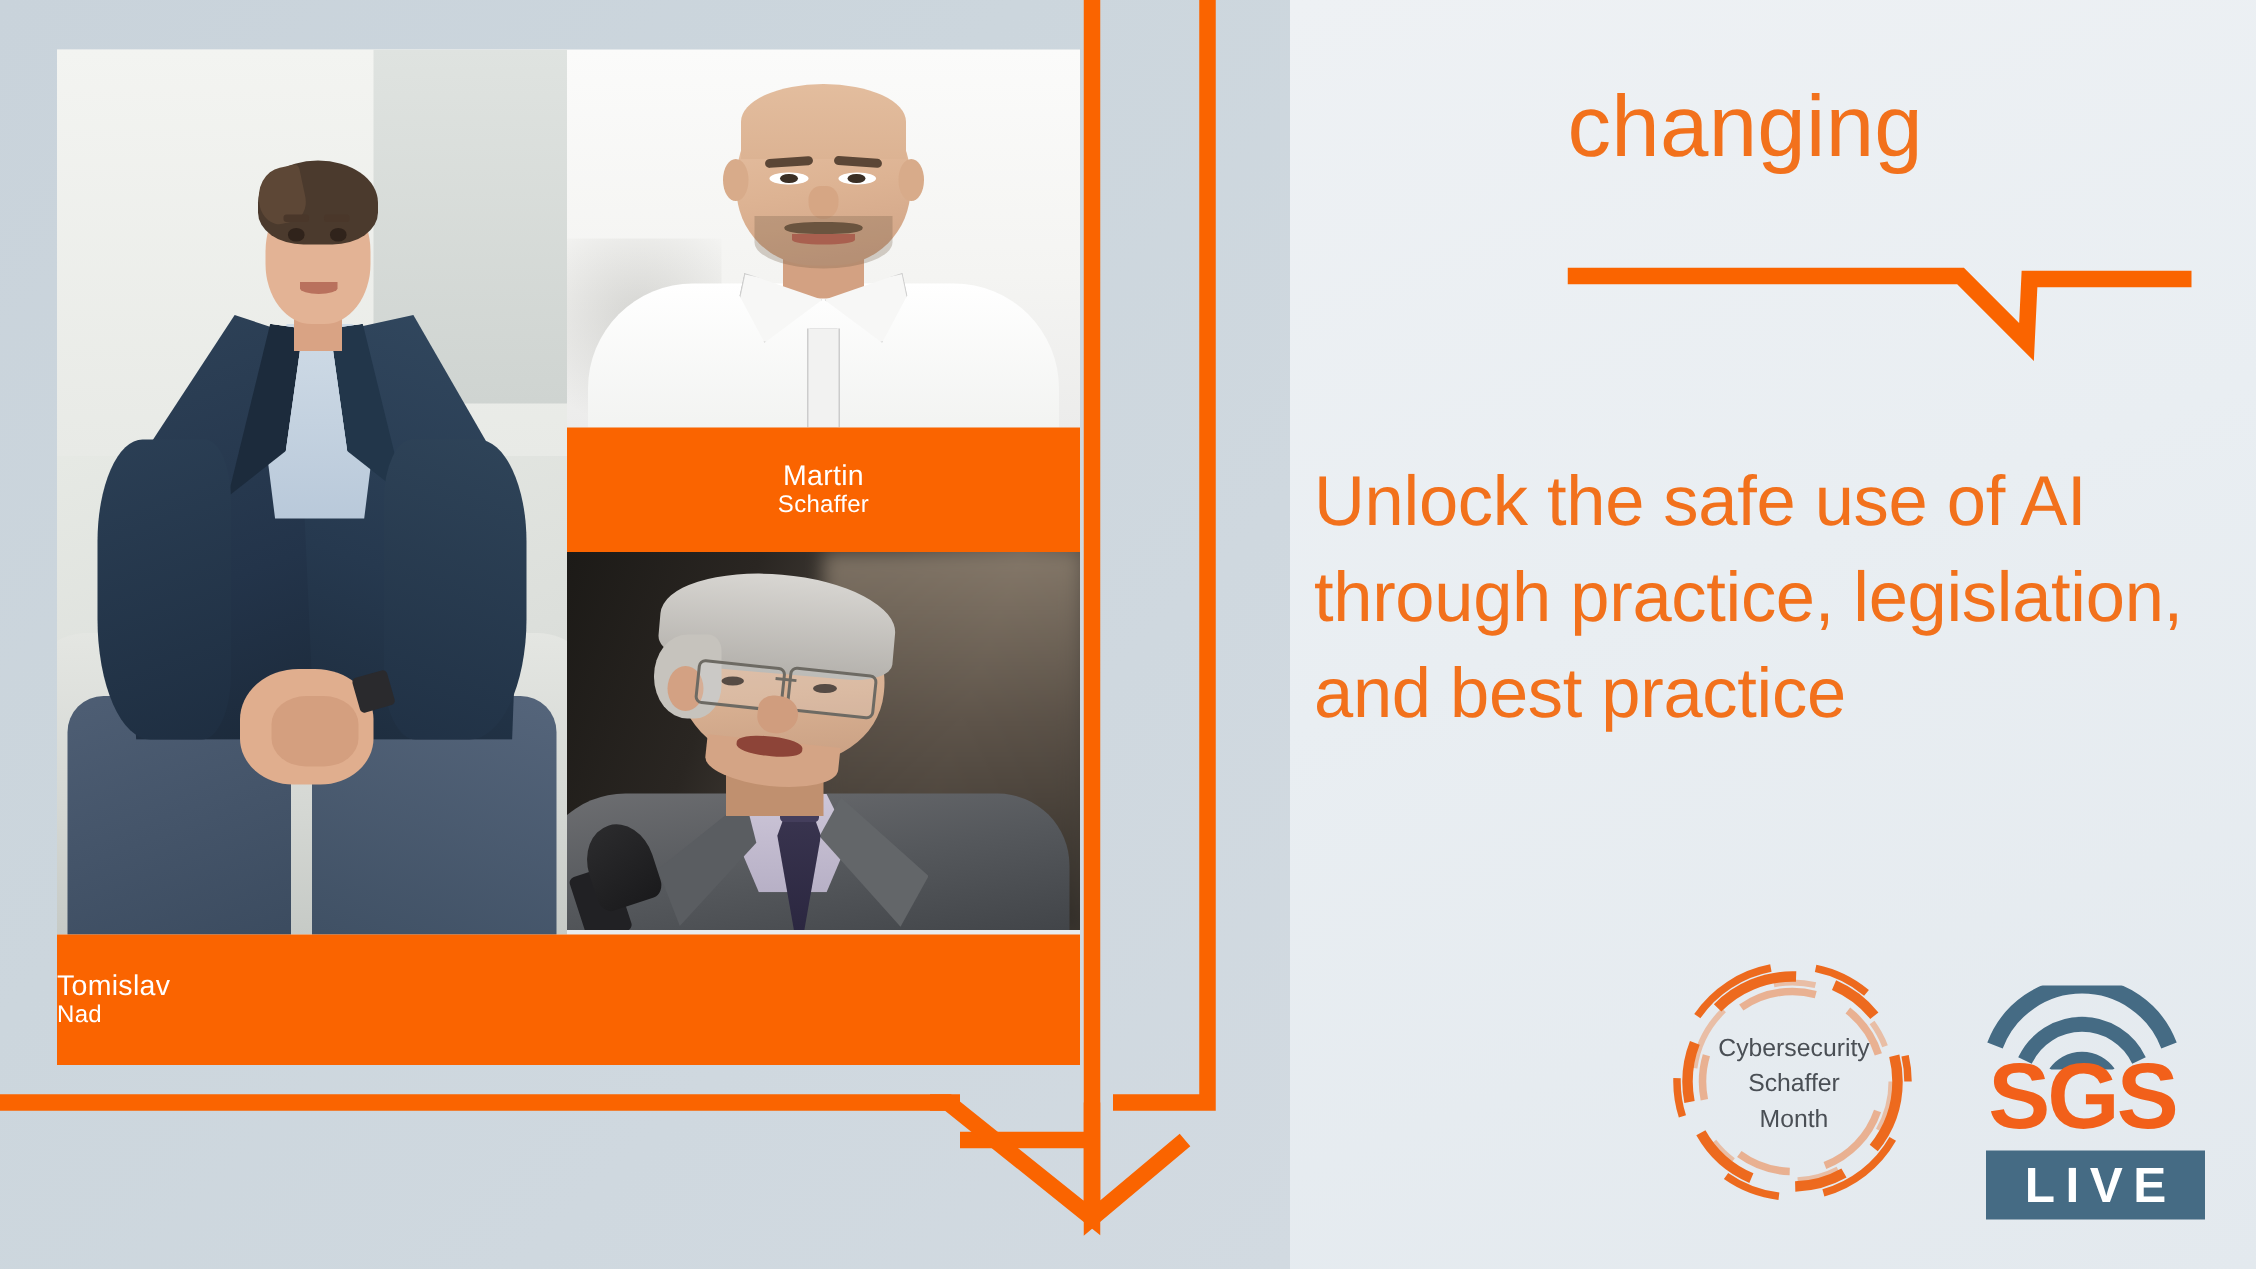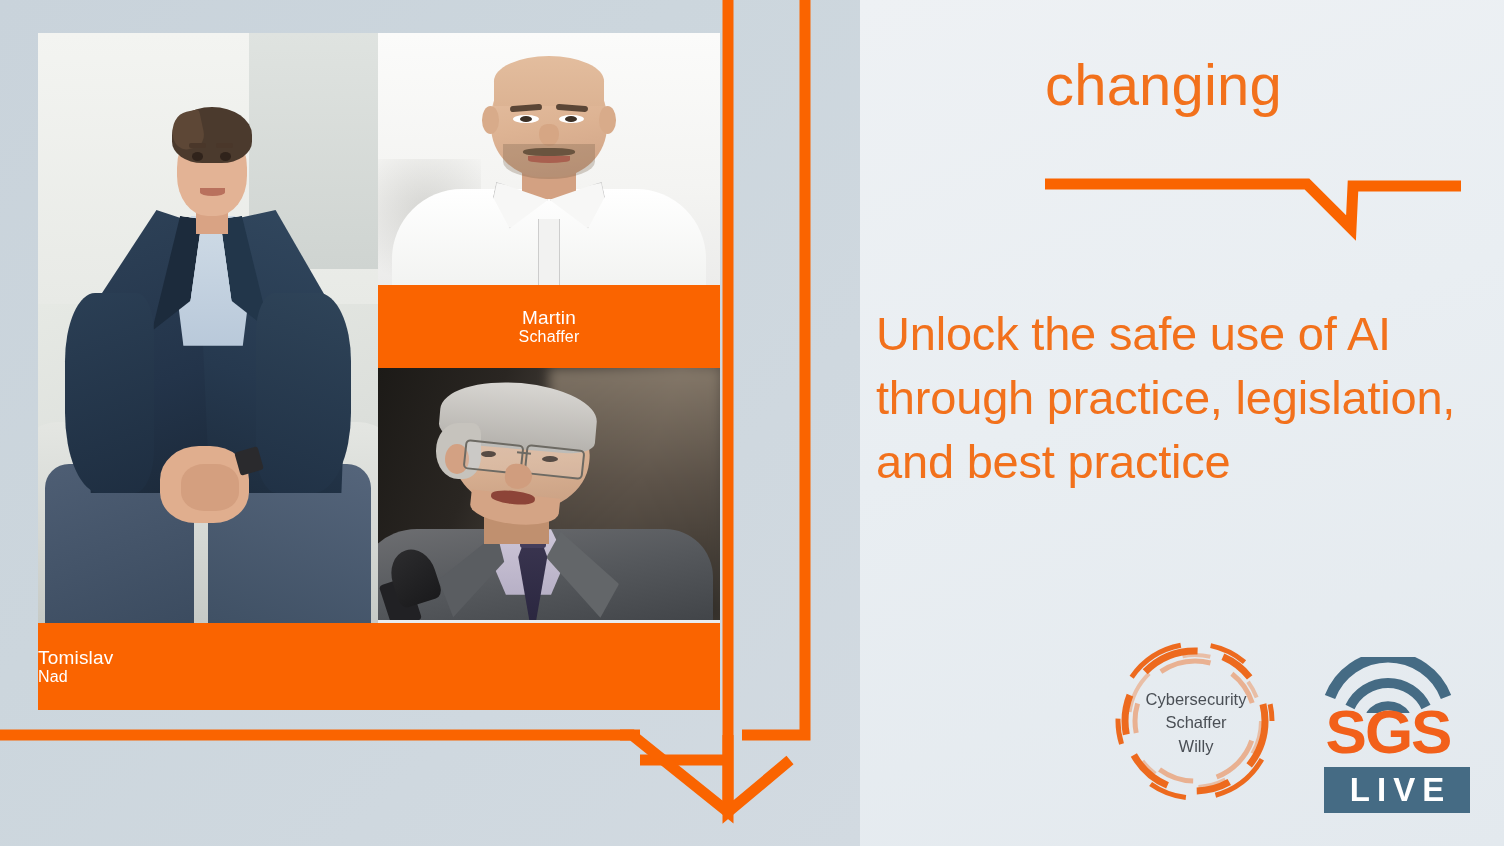--- a/index.html
+++ b/index.html
@@ -408,21 +408,21 @@
         <g fill="none" stroke="#ED6A1E" stroke-linecap="butt">
           <circle cx="85" cy="81" r="70" stroke-width="7" stroke-dasharray="58 26 34 30 46 22 40 28" stroke-dashoffset="10"></circle>
           <circle cx="85" cy="81" r="60" stroke-width="5" opacity=".45" stroke-dasharray="30 40 52 24 36 44" stroke-dashoffset="50"></circle>
           <circle cx="85" cy="81" r="77" stroke-width="5" stroke-dasharray="26 44 60 30 38 50" stroke-dashoffset="30"></circle>
           <circle cx="85" cy="81" r="66" stroke-width="4" opacity=".35" stroke-dasharray="18 52 44 38 28 46" stroke-dashoffset="80"></circle>
         </g>
       </svg>
       <div class="cam-text">
         <div>Cybersecurity</div>
         <div>Schaffer</div>
-        <div>Willy</div>
+        <div>Month</div>
       </div>
     </div>
 
     <div class="sgs-logo">
       <svg class="sgs-wifi" viewBox="0 0 128 56">
         <g fill="none" stroke="#456B84" stroke-linecap="butt">
           <path d="M6 40 A62 62 0 0 1 122 40" stroke-width="11"></path>
           <path d="M26 50 A42 42 0 0 1 102 50" stroke-width="10"></path>
           <path d="M46 58 A22 22 0 0 1 82 58" stroke-width="9"></path>
         </g>

